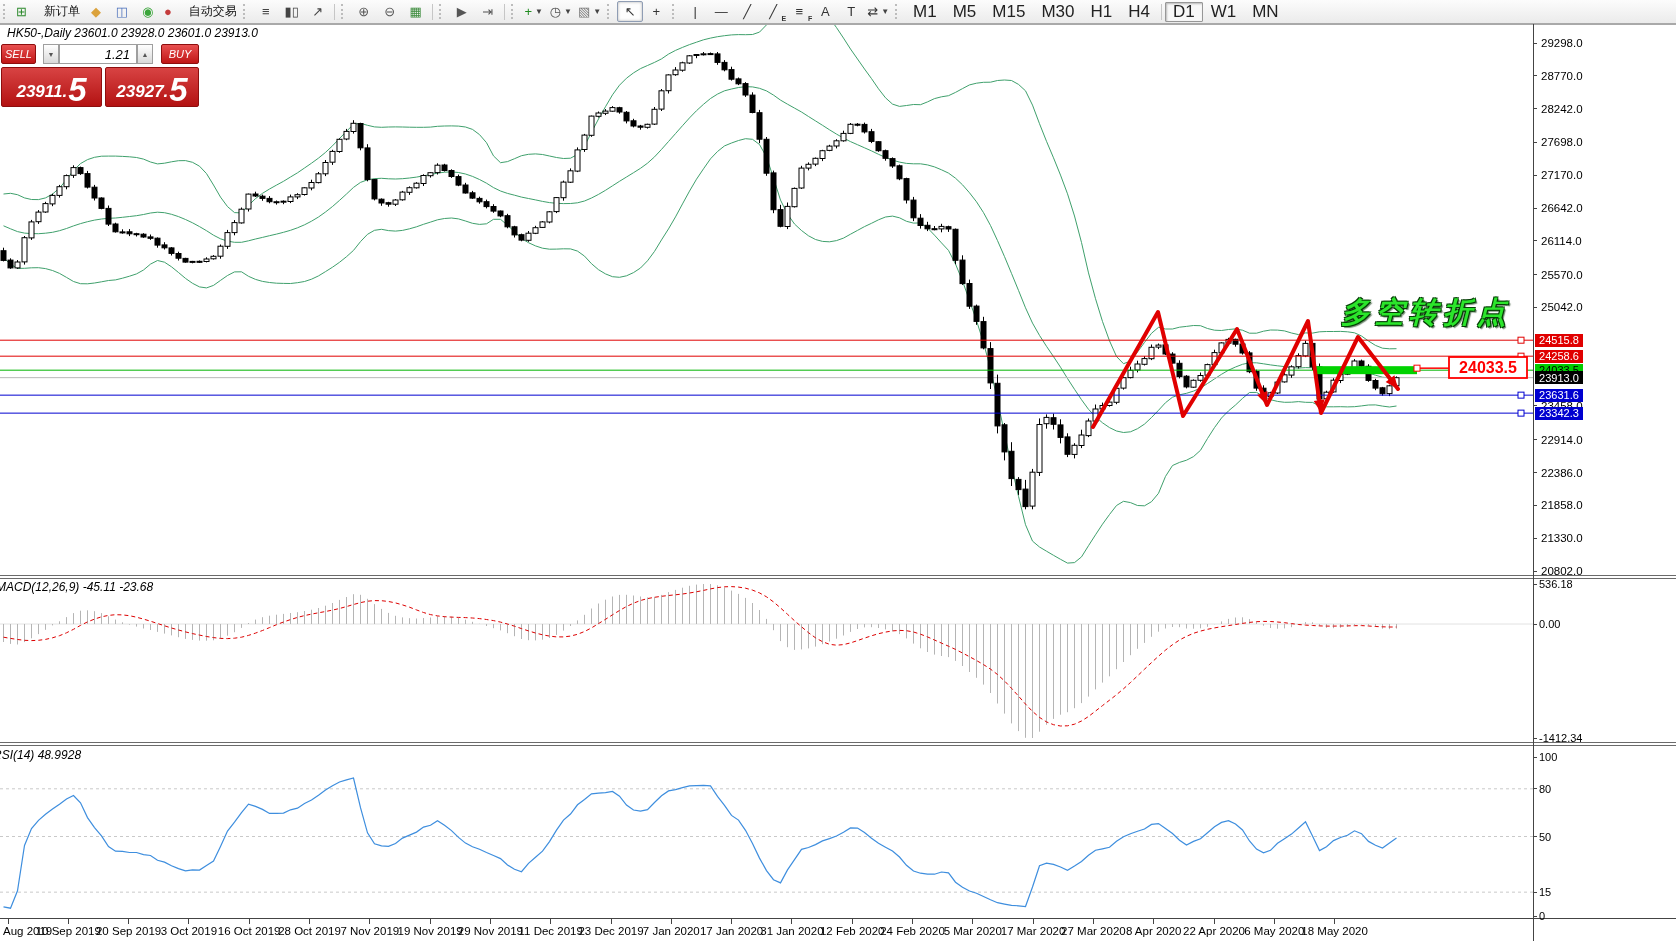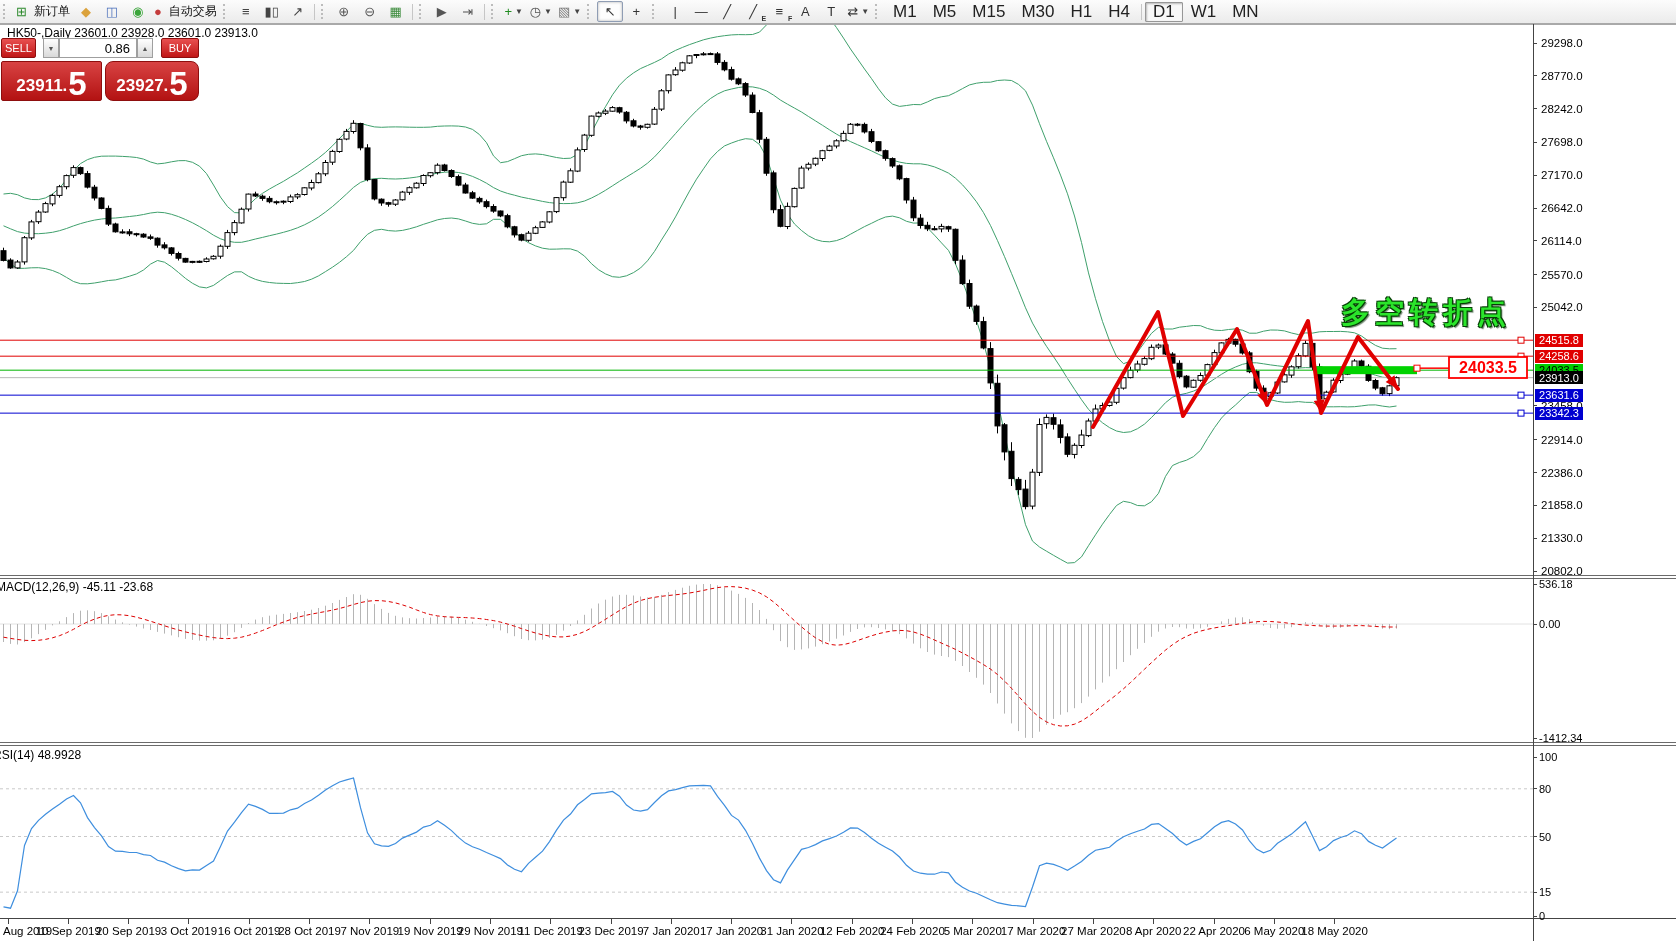--- a/index.html
+++ b/index.html
@@ -8,50 +8,50 @@
   
   #toolbar{position:absolute;left:0;top:0;width:1676px;height:23px;z-index:10;
     background:linear-gradient(#fcfcfc,#ebebeb);border-bottom:1px solid #a9a9a9;
     display:flex;align-items:center;}
   .tb-grip{width:4px;height:15px;border-left:2px dotted #bcbcbc;margin:0 4px 0 3px;}
   .tb-sep{width:1px;height:16px;background:#c6c6c6;margin:0 3px;}
   .tb-btn{height:19px;min-width:20px;padding:0 2px;display:flex;align-items:center;justify-content:center;
     font-size:12px;color:#333;border:1px solid transparent;border-radius:2px;position:relative;cursor:default;}
   .tb-btn.active{background:#fdfdfd;border-color:#8f9db4;box-shadow:inset 0 0 3px rgba(0,0,0,.3);}
   .tb-glyph{font-size:13px;line-height:1;}
-  .tb-label{margin-left:7px;font-size:12px;color:#111;white-space:nowrap;}
+  .tb-label{margin-left:17px;font-size:12px;color:#111;white-space:nowrap;}
   .tb-dd{font-size:8px;color:#444;margin-left:3px;}
   .tb-sub{position:absolute;right:-1px;bottom:-1px;font-size:7px;font-weight:bold;color:#333;}
   .tb-tf{height:18px;padding:0 7px;font-size:17px;color:#222;display:flex;align-items:center;
     border:1px solid transparent;border-radius:1px;}
   .tb-tf.active{background:#f8f8f8;border-color:#979797;box-shadow:inset 1px 1px 2px rgba(0,0,0,.25);}
   
   #chart-svg{position:absolute;left:0;top:0;z-index:1;}
-  .overlay{position:absolute;z-index:5;}
+  .overlay{position:absolute;z-index:5;font-style:italic;}
   #title-line{left:7px;top:26px;font-size:12px;color:#000;}
   #macd-label{left:-4px;top:580px;font-size:12px;color:#000;}
   #rsi-label{left:-7px;top:748px;font-size:12px;color:#000;}
   #turning-point{left:1341px;top:293px;font-size:29px;font-weight:bold;color:#2be52b;letter-spacing:5px;
     text-shadow:-1px -1px 0 #063f06,1px -1px 0 #063f06,-1px 1px 0 #063f06,1px 1px 0 #063f06,2px 2px 1px rgba(0,40,0,.55);
     white-space:nowrap;text-align:center;}
   
-  #trade-panel{left:1px;top:38px;width:196px;height:62px;z-index:6;}
+  #trade-panel{left:1px;top:44px;width:196px;height:62px;z-index:6;}
   .tp-btn{position:absolute;color:#fff;font-size:11px;display:flex;align-items:center;justify-content:center;
     background:linear-gradient(#e85050,#c01616);border:1px solid #8e0e0e;border-radius:2px;box-sizing:border-box;}
   #tp-sell{left:0;top:0;width:35px;height:20px;}
   #tp-buy{left:160px;top:0;width:38px;height:20px;text-align:center;}
   .tp-step{position:absolute;top:0;width:16px;height:20px;background:linear-gradient(#ffffff,#d9d9d9);
     border:1px solid #9f9f9f;color:#555;font-size:7px;display:flex;align-items:center;justify-content:center;box-sizing:border-box;}
   #tp-vol-down{left:42px;} #tp-vol-up{left:136px;}
   #tp-vol{position:absolute;left:58px;top:0;width:78px;height:20px;background:#fff;border:1px solid #9f9f9f;
     font-size:13px;color:#000;display:flex;align-items:center;justify-content:flex-end;padding-right:6px;box-sizing:border-box;}
   .tp-price{position:absolute;top:23px;height:40px;background:linear-gradient(#d84343,#b31212);
     border:1px solid #8e0e0e;border-radius:2px;color:#fff;display:flex;align-items:flex-end;justify-content:center;
     padding-bottom:3px;box-sizing:border-box;}
-  #tp-sell-price{left:0;width:101px;} #tp-buy-price{left:104px;width:94px;border-radius:8px;}
+  #tp-sell-price{left:0;width:101px;} #tp-buy-price{left:104px;width:94px;}
   .tp-int{font-size:17px;font-weight:bold;line-height:1;margin-bottom:3px;text-align:center;}
   .tp-big{font-size:33px;font-weight:bold;line-height:.82;margin-left:1px;}
 </style>
 </head>
 <body>
 
 <div id="app">
   <div id="toolbar">
       <div class="tb-grip"></div>
       <div class="tb-btn">
@@ -931,21 +931,21 @@
         <line x1="1334.6" y1="919" x2="1334.6" y2="924" stroke="#444" shape-rendering="crispEdges"></line>
         <text x="1334.6" y="935" text-anchor="middle">18 May 2020</text>
       </g>
     </svg>
 
   <div class="overlay" id="title-line">HK50-,Daily 23601.0 23928.0 23601.0 23913.0</div>
 
   <div class="overlay" id="trade-panel">
     <div class="tp-btn" id="tp-sell">SELL</div>
     <div class="tp-step" id="tp-vol-down">▼</div>
-    <div id="tp-vol">0.86</div>
+    <div id="tp-vol">1.21</div>
     <div class="tp-step" id="tp-vol-up">▲</div>
     <div class="tp-btn" id="tp-buy">BUY</div>
     <div class="tp-price" id="tp-sell-price">
       <span class="tp-int">23911.</span>
         <span class="tp-big">5</span>
     </div>
     <div class="tp-price" id="tp-buy-price">
       <span class="tp-int">23927.</span>
         <span class="tp-big">5</span>
     </div>

